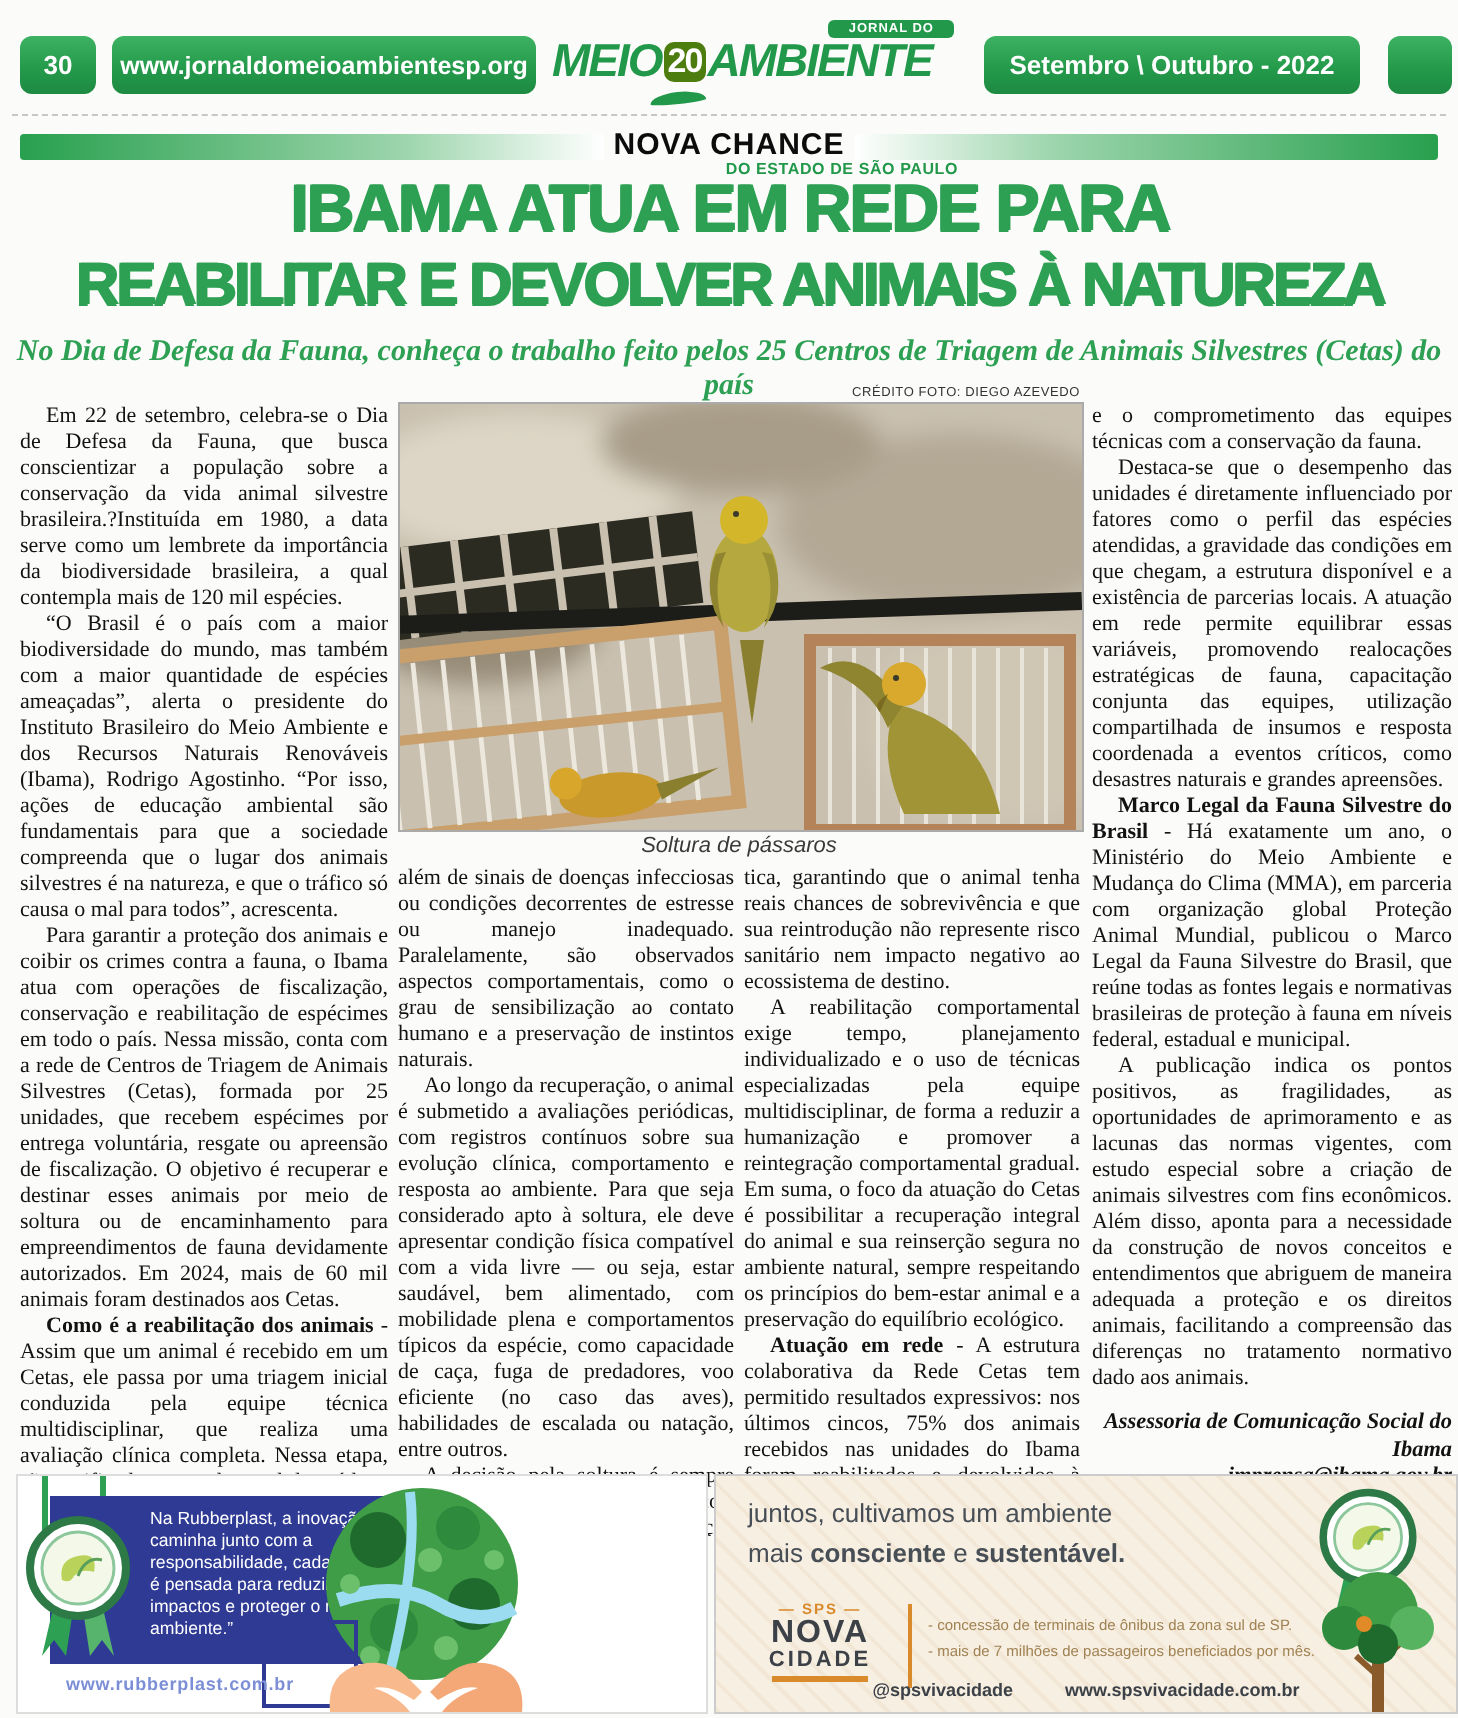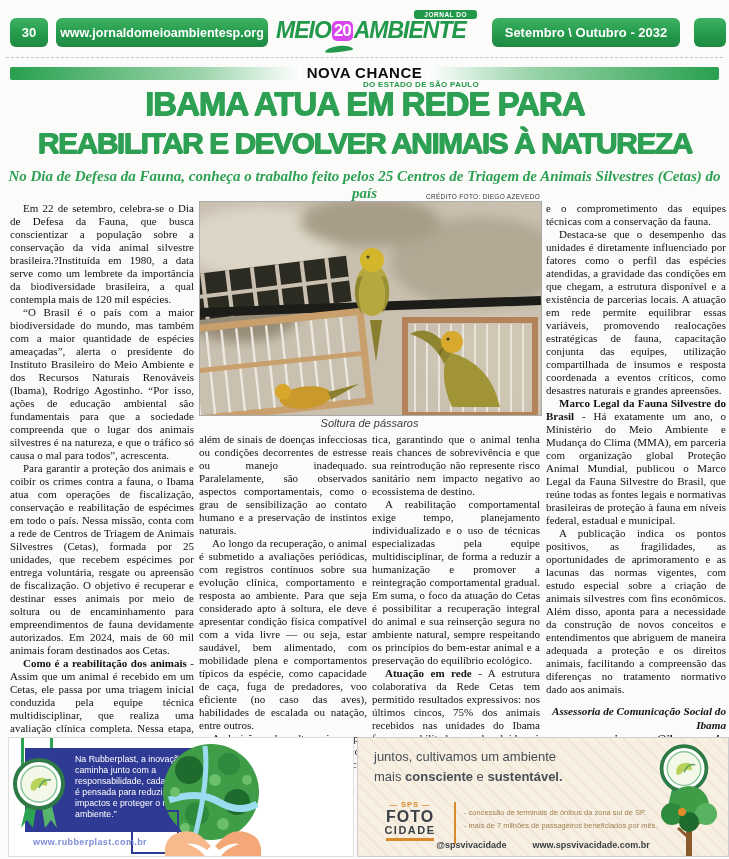--- a/index.html
+++ b/index.html
@@ -13,21 +13,21 @@
         font-weight:bold;display:flex;align-items:center;justify-content:center;}
   #hdr-num{left:10px;top:18px;width:38px;height:29px;font-size:13px;}
   #hdr-url{left:56px;top:18px;width:212px;height:29px;font-size:12.5px;}
   #hdr-date{left:492px;top:18px;width:188px;height:29px;font-size:13px;}
   #hdr-end{left:694px;top:18px;width:32px;height:29px;}
   #masthead{left:276px;top:10px;width:205px;height:48px;font-family:"Liberation Sans",sans-serif;}
   #m-jornal{position:absolute;right:4px;top:0;background:#22984a;color:#fff;font-size:6.5px;
             font-weight:bold;padding:1px 10px;border-radius:3px;letter-spacing:.5px;}
   #m-title{position:absolute;left:0;top:7px;width:100%;white-space:nowrap;
            font-weight:900;font-style:italic;font-size:23px;letter-spacing:-1px;color:#22984a;}
-  #m-20{display:inline-block;background:#d946ef;color:#fff;border-radius:5px;
+  #m-20{display:inline-block;background:#4d7c0f;color:#fff;border-radius:5px;
         font-size:17px;font-style:normal;padding:0 2px;margin:0 1px;vertical-align:2px;}
   #m-sub{position:absolute;right:2px;top:34px;color:#22984a;font-size:8px;font-weight:900;
          letter-spacing:.3px;margin-top:36px;}
   #m-swoosh{position:absolute;right:128px;top:36px;width:28px;height:6px;background:#22984a;
             border-radius:50% 50% 50% 50%/80% 80% 20% 20%;transform:rotate(-6deg);}
   #hdr-rule{left:6px;top:57px;width:717px;border-top:1px dashed #c7c7c7;}
 
   
   .kickbar{top:67px;height:13px;border-radius:2px;}
   #kick-l{left:10px;width:292px;background:linear-gradient(90deg,#28a04e 0%,#9bd4ab 65%,#ffffff 100%);}
@@ -98,21 +98,21 @@
 <div class="abs gbox" id="hdr-num">30</div>
 <div class="abs gbox" id="hdr-url">www.jornaldomeioambientesp.org</div>
 
 <div class="abs" id="masthead">
   <span id="m-jornal">JORNAL DO</span>
   <div id="m-title"><span>MEIO</span><span id="m-20">20</span><span>AMBIENTE</span></div>
   <span id="m-swoosh"></span>
   <div id="m-sub">DO ESTADO DE SÃO PAULO</div>
 </div>
 
-<div class="abs gbox" id="hdr-date">Setembro \ Outubro - 2032</div>
+<div class="abs gbox" id="hdr-date">Setembro \ Outubro - 2022</div>
 <div class="abs gbox" id="hdr-end"></div>
 <div class="abs" id="hdr-rule"></div>
 
 <div class="abs kickbar" id="kick-l"></div>
 <div class="abs kickbar" id="kick-r"></div>
 <div class="abs" id="kicker">NOVA CHANCE</div>
 
 <div class="abs" id="headline">
   <div class="h1">IBAMA ATUA EM REDE PARA</div>
   <div class="h2">REABILITAR E DEVOLVER ANIMAIS À NATUREZA</div>
@@ -291,21 +291,21 @@
   <svg class="adsvg" style="right:16px;top:2px" width="56" height="74" viewBox="0 0 60 78">
     <polygon points="18,48 28,48 24,74 18,66 12,74" fill="#2da053"></polygon>
     <polygon points="32,48 42,48 48,74 42,66 36,74" fill="#56b46d"></polygon>
     <circle cx="30" cy="30" r="24" fill="#fff" stroke="#2d7a46" stroke-width="4"></circle>
     <circle cx="30" cy="30" r="18" fill="#f4f8e8" stroke="#8bc79b" stroke-width="1.5"></circle>
     <path d="M22 36 Q20 26 30 24 Q40 22 38 32 Q32 30 28 34 Q26 38 22 36Z" fill="#b9d35a"></path>
     <path d="M30 34 Q34 24 42 26" stroke="#5aa05a" stroke-width="1.5" fill="none"></path>
   </svg>
   <div id="sps-logo">
     <div class="l1">— SPS —</div>
-    <div class="l2">FOTO</div>
+    <div class="l2">NOVA</div>
     <div class="l3">CIDADE</div>
     <div class="l4"></div>
   </div>
   <div id="sps-div"></div>
   <div id="sps-bullets">
       <div>- concessão de terminais de ônibus da zona sul de SP.</div>
       <div>- mais de 7 milhões de passageiros beneficiados por mês.</div>
     </div>
   <div id="sps-footer">
     <span>@spsvivacidade</span>

